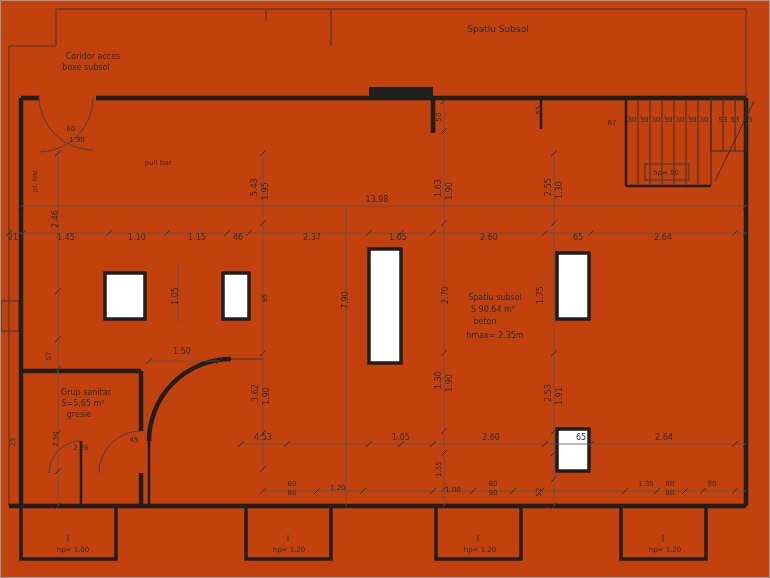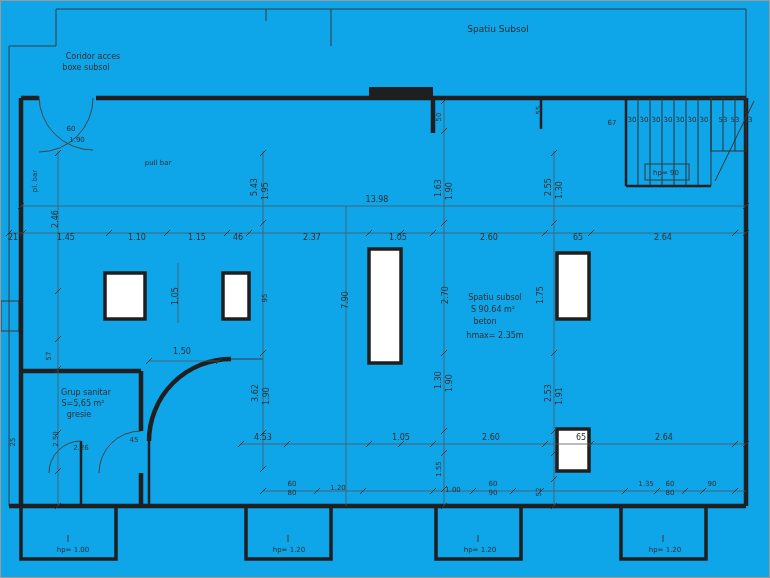--- a/index.html
+++ b/index.html
@@ -3,21 +3,21 @@
 <meta charset="utf-8">
 <style>
   :root{
     --wall:#1f1f1f;
     --dim:#555;
     --txt:#2e2e2e;
   }
   html,body{margin:0;padding:0;background:#e8e8e8;}
   .sheet{
     width:770px;height:578px;
-    background:#0ea5e9;
+    background:#c2410c;
     position:relative;
     overflow:hidden;
     border:1px solid #9a9a9a;
     box-sizing:border-box;
     font-family:"DejaVu Sans", sans-serif;
   }
   svg{position:absolute;left:0;top:0;}
   .thin  {stroke:#3a3a3a;stroke-width:1;fill:none;}
   .wall  {stroke:var(--wall);stroke-width:4.5;fill:none;stroke-linecap:butt;}
   .wall3 {stroke:var(--wall);stroke-width:2.5;fill:none;}

